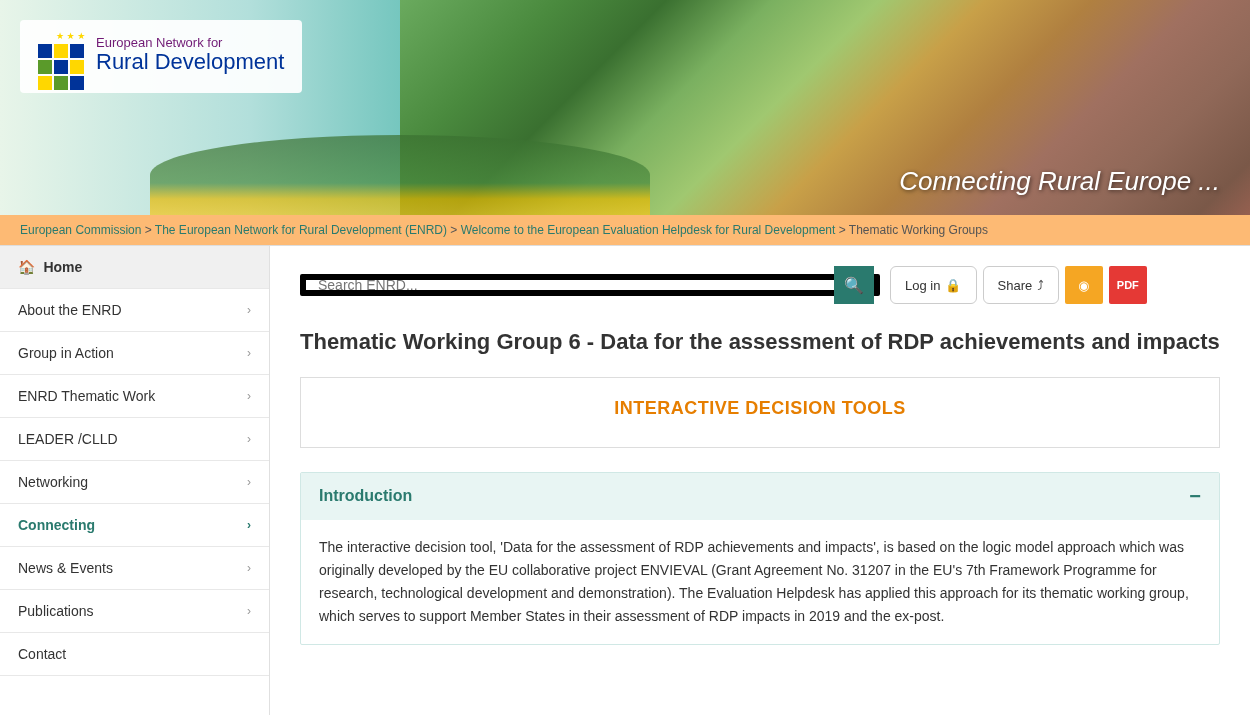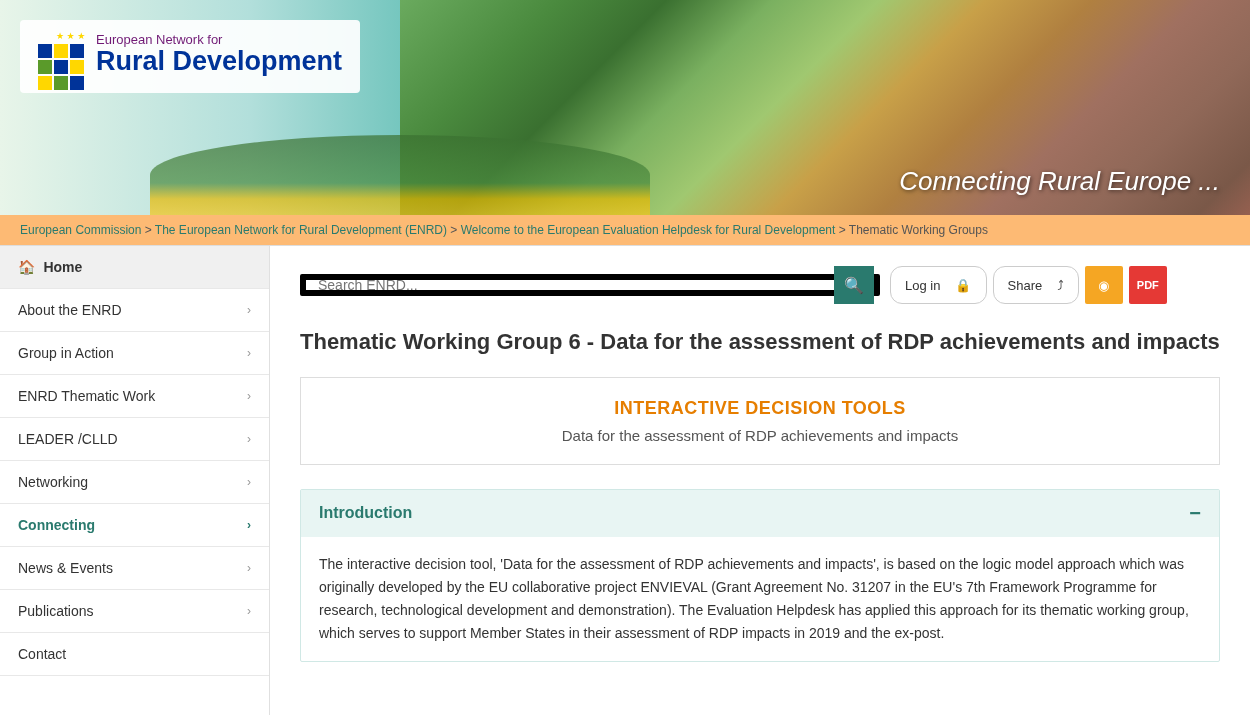--- a/index.html
+++ b/index.html
@@ -54,23 +54,23 @@
     .logo-text-area {
       display: inline-block;
       vertical-align: middle;
     }
     .logo-text-top {
       font-size: 13px;
       color: #701a75;
       font-weight: normal;
     }
     .logo-text-bottom {
-      font-size: 27px;
+      font-size: 22px;
       color: #003399;
-      font-weight: bold;
+      font-weight: normal;
       line-height: 1.1;
     }
     .connecting-text {
       position: absolute;
       bottom: 18px;
       right: 30px;
       z-index: 10;
       color: #fff;
       font-size: 26px;
       font-style: italic;
@@ -176,28 +176,28 @@
       font-size: 16px;
     }
     .top-actions {
       display: flex;
       align-items: center;
       gap: 6px;
     }
     .action-btn {
       display: flex;
       align-items: center;
-      gap: 15px;
+      gap: 5px;
       padding: 6px 14px;
       border: 1px solid #ccc;
       background: #fff;
       cursor: pointer;
       font-size: 13px;
       color: #333;
-      border-radius: 12px;
+      border-radius: 6px;
       height: 38px;
     }
     .icon-btn {
       background: #2a7a6e;
       border: none;
       color: #fff;
       width: 38px;
       height: 38px;
       cursor: pointer;
       display: flex;
@@ -387,21 +387,20 @@
         <button class="icon-btn pdf">
           <span style="font-size:11px;font-weight:bold;">PDF</span>
         </button>
       </div>
     </div>
 
     <h1 class="page-title">Thematic Working Group 6 - Data for the assessment of RDP achievements and impacts</h1>
 
     <div class="decision-tools-box">
       <div class="decision-tools-title">INTERACTIVE DECISION TOOLS</div>
-      <div class="decision-tools-subtitle">Data for the assessment of RDP achievements and impacts</div>
     </div>
 
     <div class="intro-section">
       <div class="intro-header">
         <span class="intro-header-title">Introduction</span>
         <span class="intro-collapse">−</span>
       </div>
       <div class="intro-body">
         <p>The interactive decision tool, 'Data for the assessment of RDP achievements and impacts', is based on the logic model approach which was originally developed by the EU collaborative project ENVIEVAL (Grant Agreement No. 31207 in the EU's 7th Framework Programme for research, technological development and demonstration). The Evaluation Helpdesk has applied this approach for its thematic working group, which serves to support Member States in their assessment of RDP impacts in 2019 and the ex-post.</p>
       </div>

